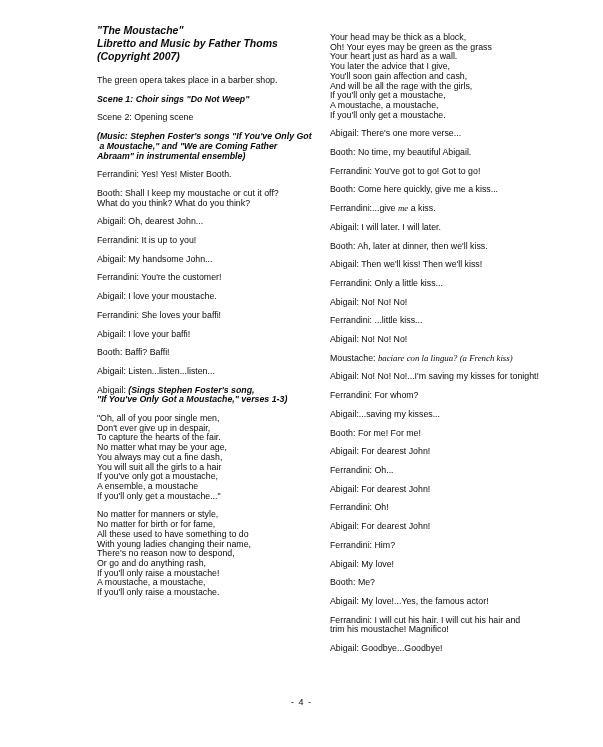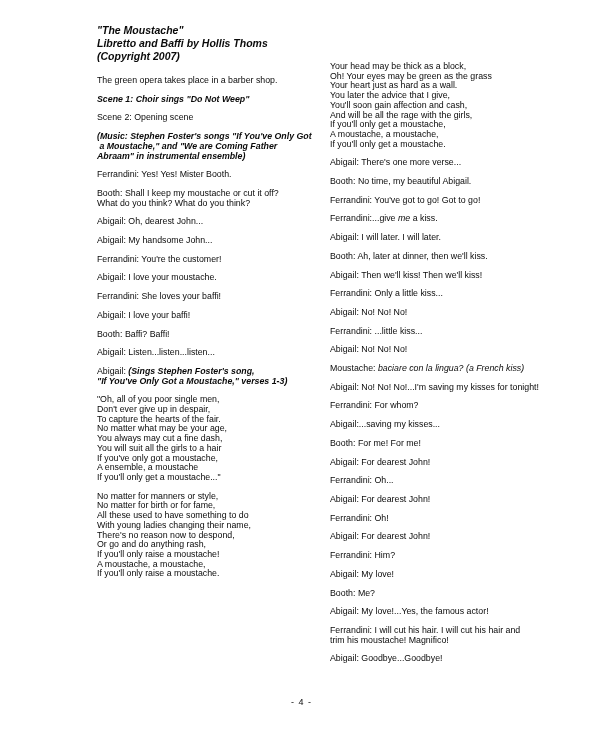--- a/index.html
+++ b/index.html
@@ -9,44 +9,44 @@
     height: 747px;
     background: #ffffff;
     color: #0a0a0a;
     font-family: "Liberation Sans", sans-serif;
     font-size: 8.8px;
     line-height: 9.7px;
     overflow: hidden;
   }
   .col { position: absolute; top: 0; }
   .col-left  { left: 97px;  top: 24px; width: 226px; }
-  .col-right { left: 330px; top: 33px; width: 252px; margin-top: 29px; }
+  .col-right { left: 330px; top: 33px; width: 252px; }
   .para { margin: 0 0 9px 0; }
   .line { white-space: pre-wrap; }
   .st-r { font-weight: 400; font-style: normal; }
   .st-b, .st-title { font-weight: 700; font-style: italic; }
-  .st-i { font-style: italic; }
+  .st-i { font-style: italic; font-family: Liberation Serif, serif; }
   .para.st-title { font-size: 10.5px; line-height: 13px; margin-bottom: 13px; }
   .footer {
     position: absolute;
     left: 0; right: 0;
     top: 698px;
     text-align: center;
     font-size: 9px;
     letter-spacing: 1px;
   }
 </style>
 </head>
 <body>
 
 <div class="page">
   <div class="col col-left">
       <div class="para st-title">
         <div class="line"><span class="st-title">"The Moustache"</span></div>
-        <div class="line"><span class="st-title">Libretto and Baffi by Hollis Thoms</span></div>
+        <div class="line"><span class="st-title">Libretto and Music by Father Thoms</span></div>
         <div class="line"><span class="st-title">(Copyright 2007)</span></div>
       </div>
       <div class="para">
         <div class="line"><span class="st-r">The green opera takes place in a barber shop.</span></div>
       </div>
       <div class="para st-b">
         <div class="line"><span class="st-b">Scene 1: Choir sings "Do Not Weep"</span></div>
       </div>
       <div class="para">
         <div class="line"><span class="st-r">Scene 2: Opening scene</span></div>
@@ -58,20 +58,23 @@
       </div>
       <div class="para">
         <div class="line"><span class="st-r">Ferrandini: Yes! Yes! Mister Booth.</span></div>
       </div>
       <div class="para">
         <div class="line"><span class="st-r">Booth: Shall I keep my moustache or cut it off?</span></div>
         <div class="line"><span class="st-r">What do you think? What do you think?</span></div>
       </div>
       <div class="para">
         <div class="line"><span class="st-r">Abigail: Oh, dearest John...</span></div>
+      </div>
+      <div class="para">
+        <div class="line"><span class="st-r">Ferrandini: It is up to you!</span></div>
       </div>
       <div class="para">
         <div class="line"><span class="st-r">Abigail: My handsome John...</span></div>
       </div>
       <div class="para">
         <div class="line"><span class="st-r">Ferrandini: You're the customer!</span></div>
       </div>
       <div class="para">
         <div class="line"><span class="st-r">Abigail: I love your moustache.</span></div>
       </div>
@@ -129,20 +132,23 @@
       <div class="para">
         <div class="line"><span class="st-r">Abigail: There's one more verse...</span></div>
       </div>
       <div class="para">
         <div class="line"><span class="st-r">Booth: No time, my beautiful Abigail.</span></div>
       </div>
       <div class="para">
         <div class="line"><span class="st-r">Ferrandini: You've got to go! Got to go!</span></div>
       </div>
       <div class="para">
+        <div class="line"><span class="st-r">Booth: Come here quickly, give me a kiss...</span></div>
+      </div>
+      <div class="para">
         <div class="line"><span class="st-r">Ferrandini:...give </span><span class="st-i">me</span><span class="st-r"> a kiss.</span></div>
       </div>
       <div class="para">
         <div class="line"><span class="st-r">Abigail: I will later. I will later.</span></div>
       </div>
       <div class="para">
         <div class="line"><span class="st-r">Booth: Ah, later at dinner, then we'll kiss.</span></div>
       </div>
       <div class="para">
         <div class="line"><span class="st-r">Abigail: Then we'll kiss! Then we'll kiss!</span></div>

